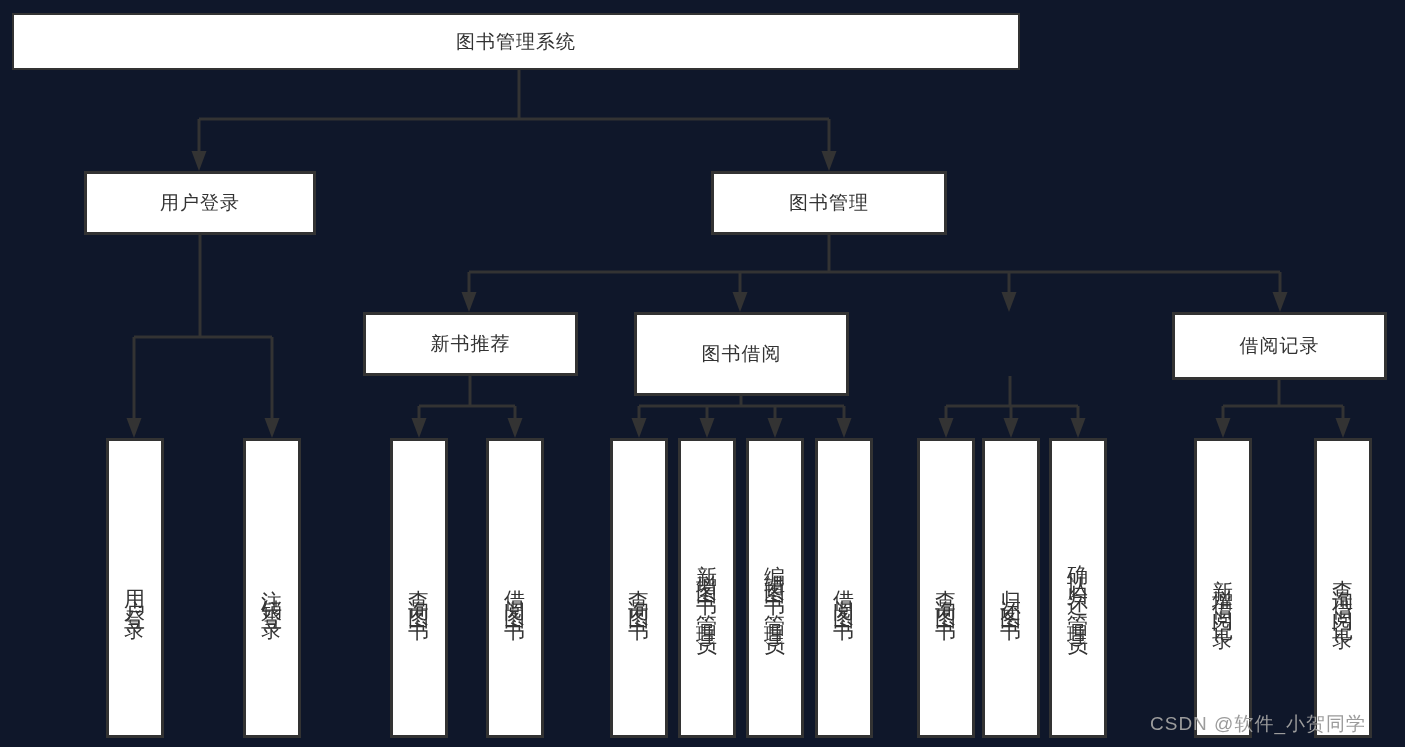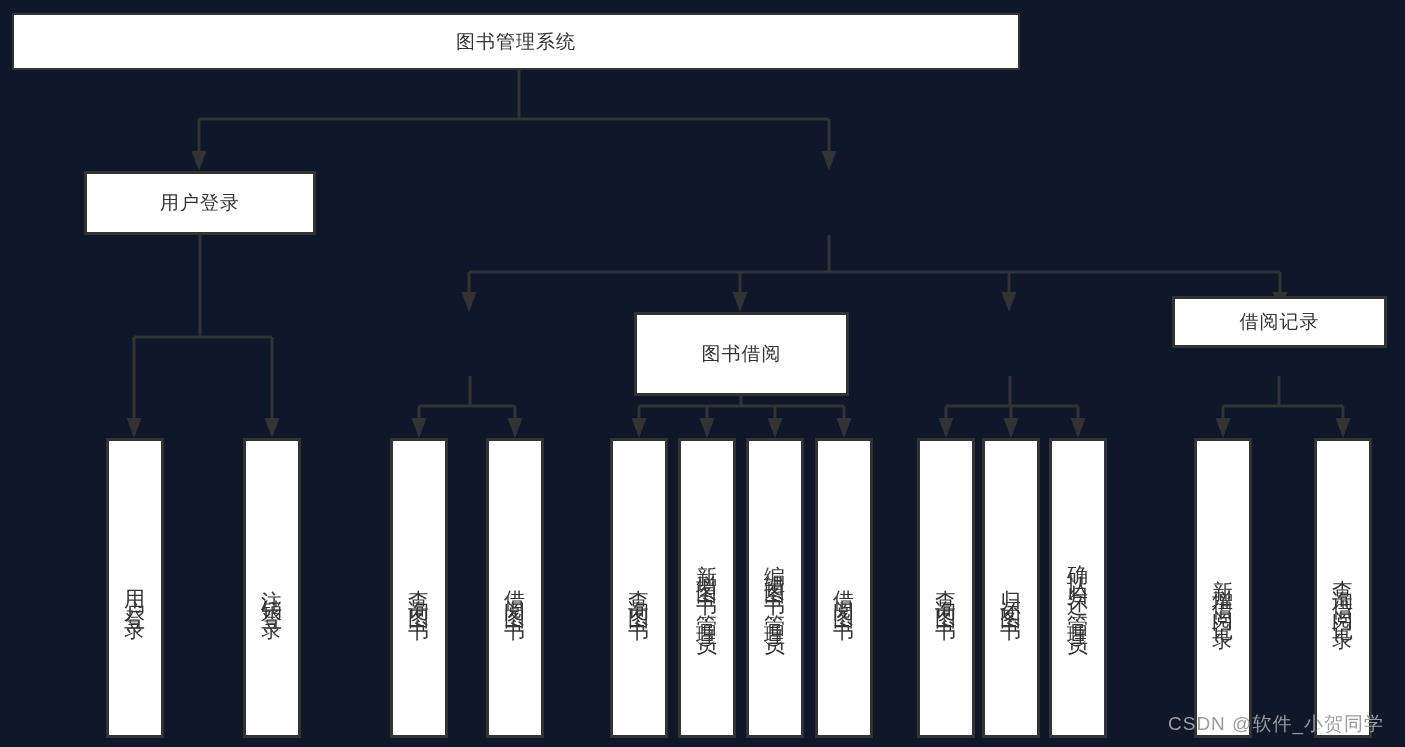--- a/index.html
+++ b/index.html
@@ -43,21 +43,20 @@
   }
   #watermark {
     position: absolute;
     left: 1150px;
     top: 711px;
     width: 252px;
     font-size: 19px;
     color: #9c9c9c;
     white-space: nowrap;
     letter-spacing: 1px;
-    text-align: center;
   }
 </style>
 </head>
 <body>
 
 <div id="canvas">
 
   <svg id="wires" viewBox="0 0 1405 747" xmlns="http://www.w3.org/2000/svg" fill="#333333" stroke="#333333" stroke-width="3">
 
     <g>
@@ -108,25 +107,31 @@
     </g>
   </svg>
 
   <div class="node node-h node-root" style="left:12px; top:13px; width:1008px; height:57px">
     <span class="lbl">图书管理系统</span>
   </div>
 
   <div class="node node-h" style="left:84px; top:171px; width:232px; height:64px">
     <span class="lbl">用户登录</span>
   </div>
+  <div class="node node-h" style="left:711px; top:171px; width:236px; height:64px">
+    <span class="lbl">图书管理</span>
+  </div>
 
+  <div class="node node-h" style="left:363px; top:312px; width:215px; height:64px">
+    <span class="lbl">新书推荐</span>
+  </div>
   <div class="node node-h" style="left:634px; top:312px; width:215px; height:84px">
     <span class="lbl">图书借阅</span>
   </div>
-  <div class="node node-h" style="left:1172px; top:296px; width:215px; height:52px">
+  <div class="node node-h" style="left:1172px; top:312px; width:215px; height:68px">
     <span class="lbl">借阅记录</span>
   </div>
 
   <div class="node node-v" style="left:106px; top:438px; width:58px; height:300px">
     <span class="lbl">用户登录</span>
   </div>
   <div class="node node-v" style="left:243px; top:438px; width:58px; height:300px">
     <span class="lbl">注销登录</span>
   </div>
   <div class="node node-v" style="left:390px; top:438px; width:58px; height:300px">

